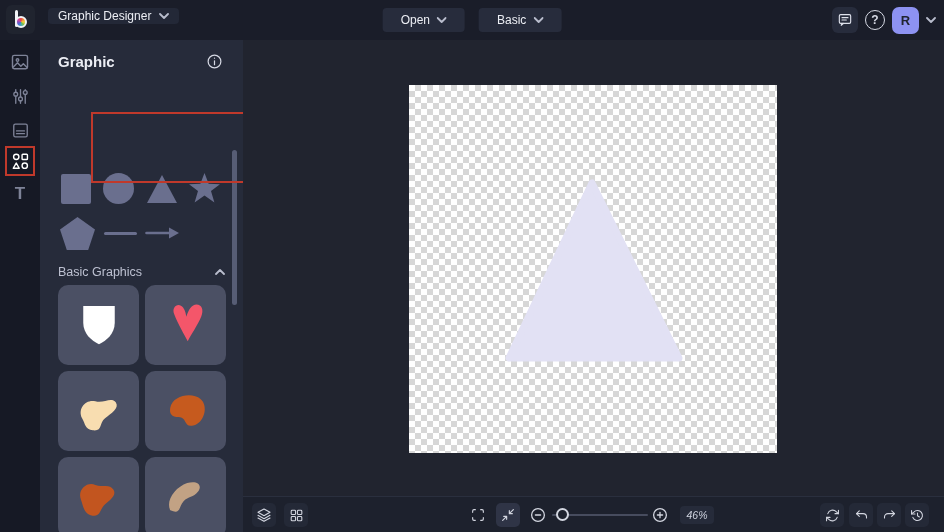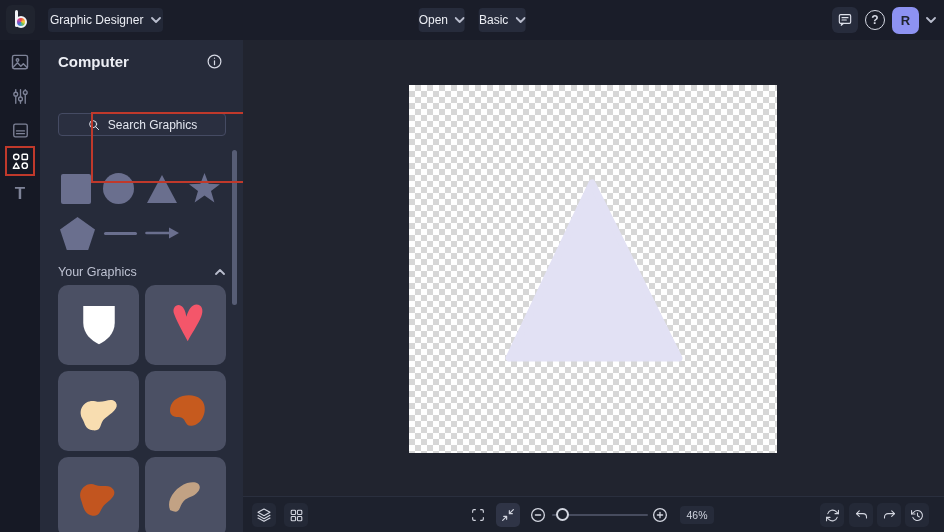--- a/index.html
+++ b/index.html
@@ -5,24 +5,24 @@
   html,body{margin:0;padding:0;background:#10131c;}
   *{box-sizing:border-box;font-family:"Liberation Sans",sans-serif;}
   .app{position:relative;width:944px;height:532px;overflow:hidden;background:var(--canvas-bg,#21242f);}
 
   
   .topbar{position:absolute;left:0;top:0;width:944px;height:40px;background:var(--topbar-bg,#1a1d29);z-index:5;}
   .logo-btn{position:absolute;left:6px;top:5px;width:29px;height:29px;border-radius:6px;background:#20242f;}
   .logo-stem{position:absolute;left:9px;top:5px;width:2.5px;height:17px;background:#f2f3f7;border-radius:2px;}
   .logo-bowl{position:absolute;left:9px;top:11px;width:12px;height:12px;border-radius:50%;
     border:2px solid #f2f3f7;background:conic-gradient(#e4413c,#f0953b,#f3d43c,#7fbf4d,#3fa9b8,#4a6fd4,#8a4fc1,#d44a9d,#e4413c);}
-  .menu-btn{position:absolute;left:48px;top:8px;height:24px;padding:0 2px;border-radius:4px;background:#232837;
+  .menu-btn{position:absolute;left:48px;top:8px;height:16px;padding:0 10px;border-radius:4px;background:#232837;
     display:flex;align-items:center;gap:8px;color:var(--text-primary,#eceef4);font-size:12px;}
   .tb-center{position:absolute;left:50%;top:8px;transform:translateX(-50%);display:flex;gap:14px;}
-  .tb-btn{height:24px;padding:0 0;border-radius:4px;background:var(--button-bg,#272c3c);
+  .tb-btn{height:24px;padding:0 18px;border-radius:4px;background:var(--button-bg,#272c3c);
     display:flex;align-items:center;gap:7px;color:var(--text-primary,#eceef4);font-size:12px;}
   .tb-right{position:absolute;right:8px;top:0;height:40px;display:flex;align-items:center;gap:7px;}
   .chat-btn{width:26px;height:26px;border-radius:6px;background:var(--button-bg,#272c3c);display:flex;align-items:center;justify-content:center;color:#dfe2ec;}
   .help-btn{width:20px;height:20px;border-radius:50%;border:1.6px solid #d6d9e4;color:#d6d9e4;
     display:flex;align-items:center;justify-content:center;font-size:12px;font-weight:700;}
   .avatar{width:27px;height:27px;border-radius:7px;background:var(--accent,#8d92f2);color:var(--avatar-text,#20242f);
     display:flex;align-items:center;justify-content:center;font-size:13px;font-weight:700;}
   .chev{stroke:#b9bdcd;stroke-width:1.8;fill:none;stroke-linecap:round;stroke-linejoin:round;}
 
   
@@ -55,21 +55,21 @@
   .anno-strip{left:5px;top:146px;width:30px;height:30px;}
   .anno-panel{left:51px;top:72px;width:187px;height:71px;}
 
   
   .canvas-area{position:absolute;left:243px;top:40px;width:701px;height:456px;background:var(--canvas-bg,#21242f);}
   .canvas{position:absolute;left:166px;top:45px;width:368px;height:368px;background-color:#ffffff;
     background-image:repeating-conic-gradient(var(--checker,#d7d7d7) 0% 25%, #ffffff 0% 50%);background-size:12px 12px;}
   .canvas svg{position:absolute;left:0;top:0;}
 
   
-  .bottombar{position:absolute;left:243px;top:496px;width:701px;height:36px;background:var(--bottombar-bg,#1d212d);border-top:1px solid #2a2f3e;z-index:5;}
+  .bottombar{position:absolute;left:243px;top:496px;width:701px;height:36px;background:var(--bottombar-bg,#1d212d);border-top:1px solid #2a2f3e;z-index:5;font-style:italic;}
   .bbtn{position:absolute;top:6px;width:24px;height:24px;border-radius:5px;background:#242937;
     display:flex;align-items:center;justify-content:center;color:#d3d6e0;}
   .bbtn.plain{background:transparent;}
   .bbtn.lit{background:#2f3446;}
   .zoom-track{position:absolute;left:309px;top:17px;width:96px;height:2px;border-radius:1px;background:#474c5e;}
   .zoom-handle{position:absolute;left:4px;top:-6px;width:13px;height:13px;border-radius:50%;border:2px solid #d3d6e0;background:var(--bottombar-bg,#1d212d);}
   .zoom-badge{position:absolute;left:437px;top:9px;width:34px;height:18px;border-radius:4px;background:#262b3a;
     display:flex;align-items:center;justify-content:center;color:#ced2de;font-size:10.5px;}
   .ic{stroke:currentColor;fill:none;stroke-width:1.7;stroke-linecap:round;stroke-linejoin:round;}
 </style>
@@ -158,36 +158,29 @@
       </svg>
     </div>
     <div class="ibtn" style="top:141px">
       <span class="ticon">T</span>
     </div>
   </div>
 
   <div class="anno anno-strip"></div>
 
   <div class="panel">
-    <div class="panel-title">Computer</div>
+    <div class="panel-title">Graphic</div>
     <div class="info-ic">
       <svg width="17" height="17" viewBox="0 0 24 24" class="ic">
         <circle cx="12" cy="12" r="9"></circle>
           <line x1="12" y1="11" x2="12" y2="16.5"></line>
           <line x1="12" y1="7.2" x2="12" y2="7.4"></line>
       </svg>
     </div>
 
-    <div class="btn-search">
-      <svg width="14" height="14" viewBox="0 0 24 24" class="ic">
-        <circle cx="10.5" cy="10.5" r="6"></circle>
-          <line x1="15" y1="15" x2="20" y2="20"></line>
-      </svg>
-      <span>Search Graphics</span>
-    </div>
 
     <div class="shape" style="left:21px;top:134px">
         <div class="sq"></div>
       </div>
     <div class="shape" style="left:63px;top:133px">
         <div class="ci"></div>
       </div>
     <div class="shape" style="left:106px;top:134px">
       <svg width="32" height="30" viewBox="0 0 32 30">
           <polygon points="16,1 31,29 1,29" fill="currentColor"></polygon>
@@ -207,21 +200,21 @@
         <div class="ln"></div>
       </div>
     <div class="shape" style="left:105px;top:187px">
       <svg width="35" height="12" viewBox="0 0 35 12">
           <line x1="1.5" y1="6" x2="25" y2="6" stroke="currentColor" stroke-width="2.6" stroke-linecap="round"></line>
           <polygon points="24,0.5 34,6 24,11.5" fill="currentColor"></polygon>
         </svg>
     </div>
 
     <div class="sect" style="top:224px">
-      <span>Your Graphics</span>
+      <span>Basic Graphics</span>
       <svg width="10" height="6" viewBox="0 0 10 6">
           <polyline class="chev" points="1,5 5,1 9,5"></polyline>
         </svg>
     </div>
 
     <div class="tile" style="left:18px;top:245px">
       <svg width="54" height="54" viewBox="0 0 48 48">
         <path d="M10 7 L38 7 L38 22 C38 32 30.5 38 24 41 C17.5 38 10 32 10 22 Z" fill="var(--shield,#ffffff)"></path>
       </svg>
     </div>

